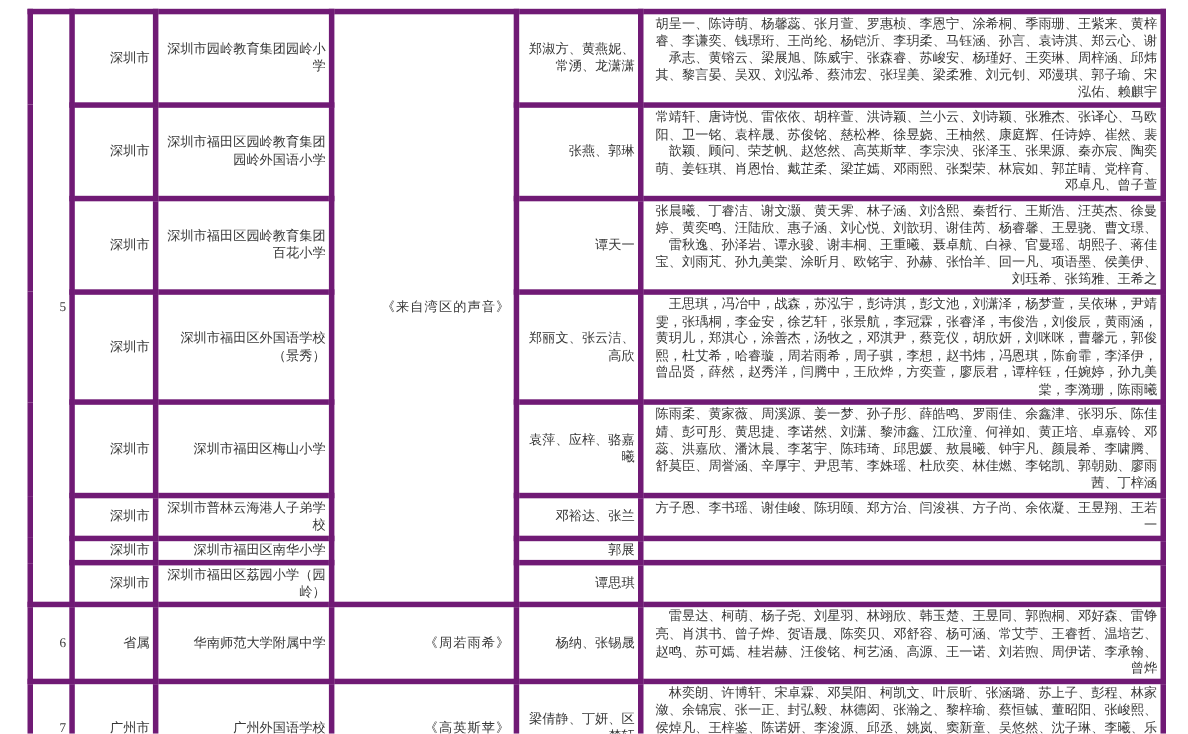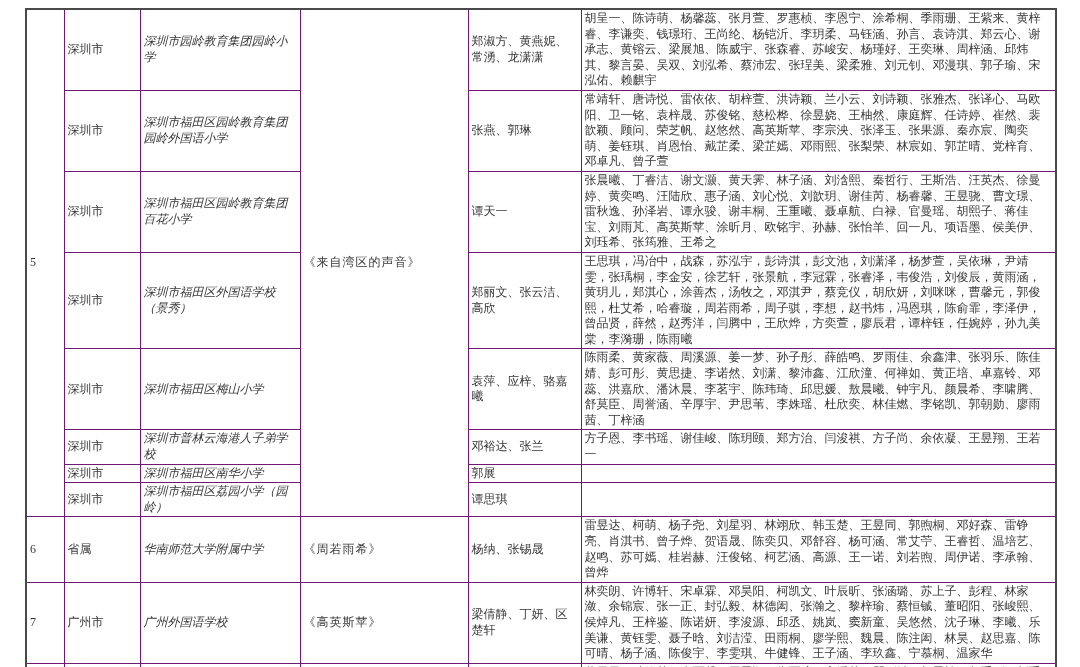--- a/index.html
+++ b/index.html
@@ -19,31 +19,31 @@
   table.roster {
     position: absolute;
     left: 25px;
     top: 8px;
     width: 1030px;
     border-collapse: collapse;
     table-layout: fixed;
     border: 2px solid #4a4a4a;
   }
   table.roster td {
-    border: 1px solid #701a75;
-    text-align: left;
+    border: 5px solid #701a75;
+    text-align: right;
     vertical-align: middle;
     padding: 1px 3px;
     font-size: 12px;
     line-height: 1.3;
     word-break: break-all;
   }
   td.no    { font-size: 12px; }
   td.city  { font-size: 12px; margin-left: 43px; }
-  td.school{ font-size: 12px; font-style: italic; }
+  td.school{ font-size: 12px; }
   td.song  { font-size: 12px; letter-spacing: 1px; margin-left: 12px; }
   td.teachers { font-size: 12px; }
   td.students {
     font-size: 11px;
     line-height: 1.32;
     padding: 1px 6px;
   }
 </style>
 </head>
 <body>
@@ -71,21 +71,21 @@
     <tr style="height:60px">
       <td class="city">深圳市</td>
       <td class="school">深圳市福田区园岭教育集团园岭外国语小学</td>
       <td class="teachers">张燕、郭琳</td>
       <td class="students">常靖轩、唐诗悦、雷依依、胡梓萱、洪诗颖、兰小云、刘诗颖、张雅杰、张译心、马欧阳、卫一铭、袁梓晟、苏俊铭、慈松桦、徐昱娆、王柚然、康庭辉、任诗婷、崔然、裴歆颖、顾问、荣芝帆、赵悠然、高英斯苹、李宗泱、张泽玉、张果源、秦亦宸、陶奕萌、姜钰琪、肖恩怡、戴芷柔、梁芷嫣、邓雨熙、张梨荣、林宸如、郭芷晴、党梓育、邓卓凡、曾子萱</td>
     </tr>
     <tr style="height:68px">
       <td class="city">深圳市</td>
       <td class="school">深圳市福田区园岭教育集团百花小学</td>
       <td class="teachers">谭天一</td>
-      <td class="students">张晨曦、丁睿洁、谢文灏、黄天霁、林子涵、刘浛熙、秦哲行、王斯浩、汪英杰、徐曼婷、黄奕鸣、汪陆欣、惠子涵、刘心悦、刘歆玥、谢佳芮、杨睿馨、王昱骁、曹文璟、雷秋逸、孙泽岩、谭永骏、谢丰桐、王重曦、聂卓航、白禄、官曼瑶、胡熙子、蒋佳宝、刘雨芃、高英斯苹、涂昕月、欧铭宇、孙赫、张怡羊、回一凡、项语墨、侯美伊、刘珏希、张筠雅、王希之</td>
+      <td class="students">张晨曦、丁睿洁、谢文灏、黄天霁、林子涵、刘浛熙、秦哲行、王斯浩、汪英杰、徐曼婷、黄奕鸣、汪陆欣、惠子涵、刘心悦、刘歆玥、谢佳芮、杨睿馨、王昱骁、曹文璟、雷秋逸、孙泽岩、谭永骏、谢丰桐、王重曦、聂卓航、白禄、官曼瑶、胡熙子、蒋佳宝、刘雨芃、孙九美棠、涂昕月、欧铭宇、孙赫、张怡羊、回一凡、项语墨、侯美伊、刘珏希、张筠雅、王希之</td>
     </tr>
     <tr style="height:69px">
       <td class="city">深圳市</td>
       <td class="school">深圳市福田区外国语学校（景秀）</td>
       <td class="teachers">郑丽文、张云洁、高欣</td>
       <td class="students">王思琪，冯冶中，战森，苏泓宇，彭诗淇，彭文池，刘潇泽，杨梦萱，吴依琳，尹靖雯，张瑀桐，李金安，徐艺轩，张景航，李冠霖，张睿泽，韦俊浩，刘俊辰，黄雨涵，黄玥儿，郑淇心，涂善杰，汤牧之，邓淇尹，蔡竞仪，胡欣妍，刘咪咪，曹馨元，郭俊熙，杜艾希，哈睿璇，周若雨希，周子骐，李想，赵书炜，冯恩琪，陈俞霏，李泽伊，曾品贤，薛然，赵秀洋，闫腾中，王欣烨，方奕萱，廖辰君，谭梓钰，任婉婷，孙九美棠，李漪珊，陈雨曦</td>
     </tr>
     <tr style="height:59px">
       <td class="city">深圳市</td>
       <td class="school">深圳市福田区梅山小学</td>

